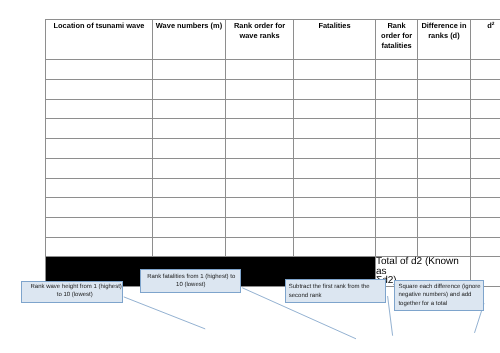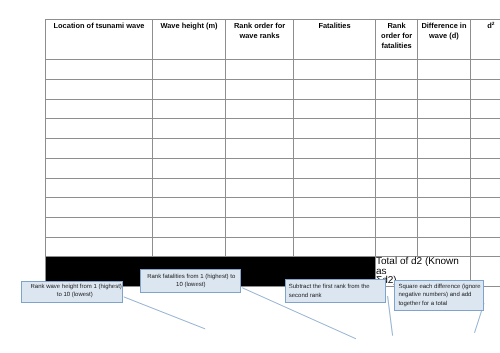--- a/index.html
+++ b/index.html
@@ -87,29 +87,29 @@
         <col style="width:73px">
         <col style="width:68px">
       <col style="width:82px">
         <col style="width:42.2px">
         <col style="width:52.5px">
         <col style="width:41.3px">
     </colgroup>
     <thead>
       <tr>
         <th>Location of tsunami wave</th>
-        <th>Wave height (m)</th>
+        <th>Wave numbers (m)</th>
         <th>Rank order for
 wave ranks</th>
         <th>Fatalities</th>
         <th>Rank
 order for
 fatalities</th>
         <th>Difference in
-wave (d)</th>
+ranks (d)</th>
         <th><span>d</span><sup>2</sup></th>
       </tr>
     </thead>
     <tbody id="tbody">
         <tr>
           <td></td>
           <td></td>
           <td></td>
           <td></td>
           <td></td>

